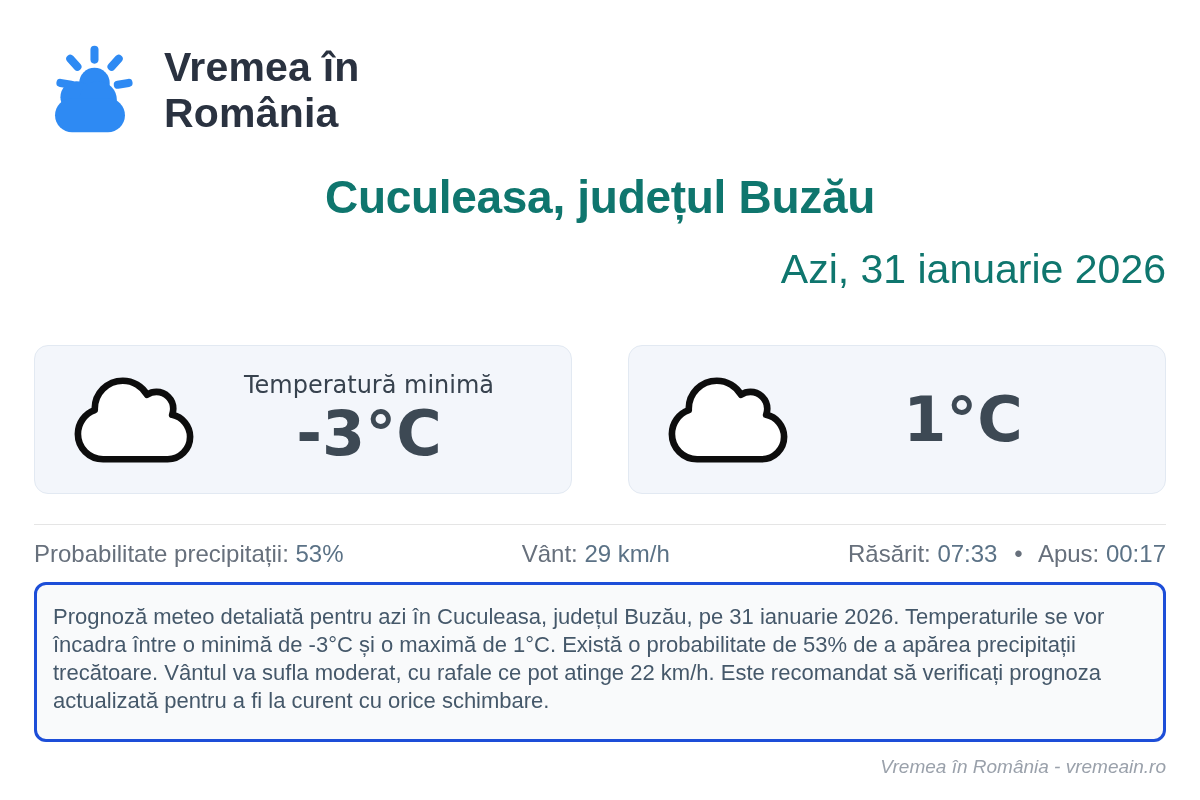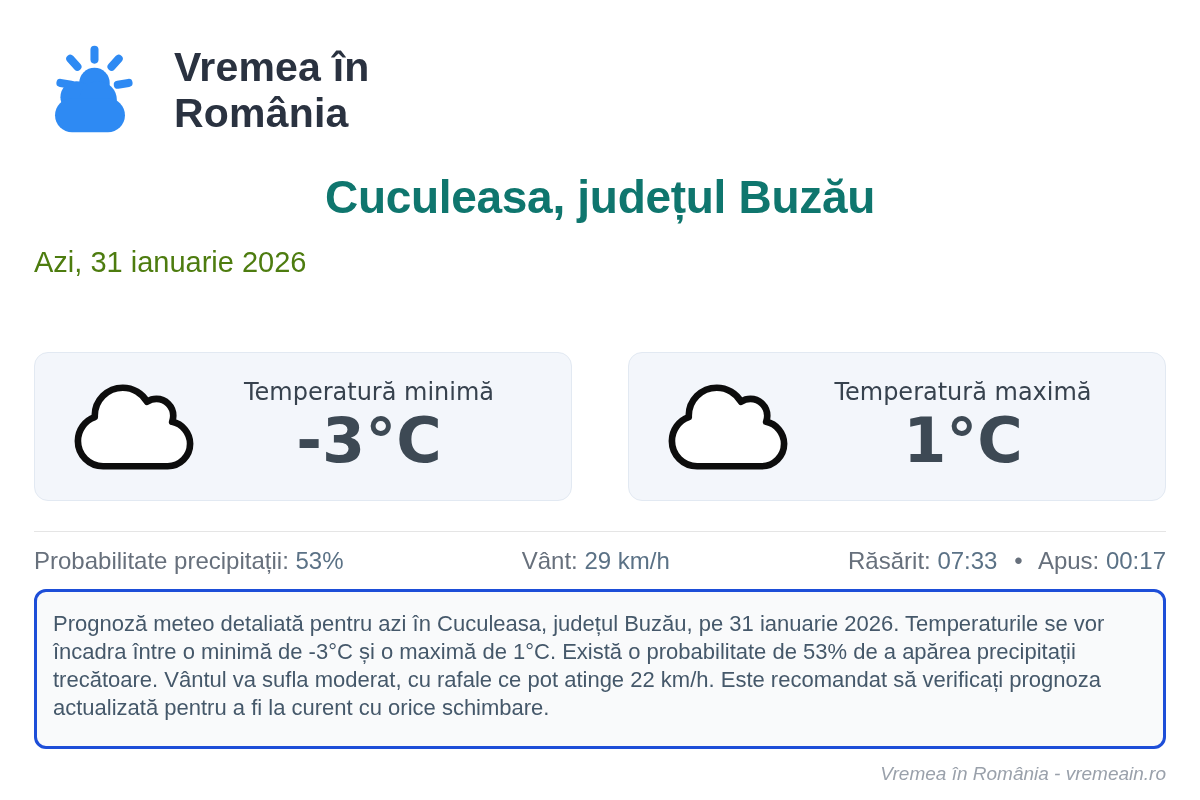--- a/index.html
+++ b/index.html
@@ -5,40 +5,40 @@
   * { box-sizing: border-box; margin: 0; padding: 0; }
   html, body { width: 1200px; height: 800px; background: #ffffff; }
   body {
     font-family: "Liberation Sans", sans-serif;
     color: #37474f;
     overflow: hidden;
   }
   .page { padding: 40px 34px 0 34px; width: 1200px; height: 800px; }
 
   
-  .brand { display: flex; align-items: center; gap: 32px; margin-left: 4px; }
+  .brand { display: flex; align-items: center; gap: 22px; margin-left: 4px; }
   .brand-icon { width: 104px; height: 102px; flex: none; }
   .brand-text {
     font-size: 41px; font-weight: 800; line-height: 1.12;
     color: #2a3240; letter-spacing: 0.2px;
   }
   .brand-text span { display: block; }
 
   
   .page-title {
     margin-top: 28px; text-align: center;
     font-size: 46px; font-weight: 700; color: #0f766e; letter-spacing: -0.3px;
   }
   .page-date {
-    margin-top: 22px; text-align: left;
-    font-size: 29px; font-weight: 400; color: #4d7c0f;
+    margin-top: 22px; text-align: right;
+    font-size: 41px; font-weight: 400; color: #0f766e;
   }
 
   
-  .cards { display: flex; gap: 56px; margin-top: 73px; }
+  .cards { display: flex; gap: 56px; margin-top: 52px; }
   .card {
     flex: 1; height: 149px;
     background: #f3f6fb;
     border: 1px solid #e2e9f2;
     border-radius: 14px;
     display: flex; align-items: center;
     padding: 0 28px 0 38px;
   }
   .card-icon { width: 122px; height: 90px; flex: none; }
   .card-body { flex: 1; text-align: center; }
@@ -118,21 +118,20 @@
         <div class="card-label">Temperatură minimă</div>
         <div class="card-value">-3°C</div>
       </div>
     </section>
 
     <section class="card">
       <svg class="card-icon" viewBox="-28 2 696 508" aria-hidden="true">
         <path d="M0 336c0 79.5 64.5 144 144 144H512c70.7 0 128-57.3 128-128c0-61.9-44-113.6-102.4-125.4c4.1-10.7 6.4-22.4 6.4-34.6c0-53-43-96-96-96c-19.7 0-38.1 6-53.3 16.2C367 64.2 315.3 32 256 32C167.6 32 96 103.6 96 192c0 2.7 .1 5.4 .2 8.1C40.2 219.8 0 273.2 0 336z" fill="#ffffff" stroke="#0d0d0d" stroke-width="38" stroke-linejoin="round"></path>
       </svg>
       <div class="card-body">
-        <div class="card-label">Temperatură maximă</div>
         <div class="card-value">1°C</div>
       </div>
     </section>
 
   </div>
 
   <hr class="divider">
 
   <div class="stats">
     <div class="stat">

